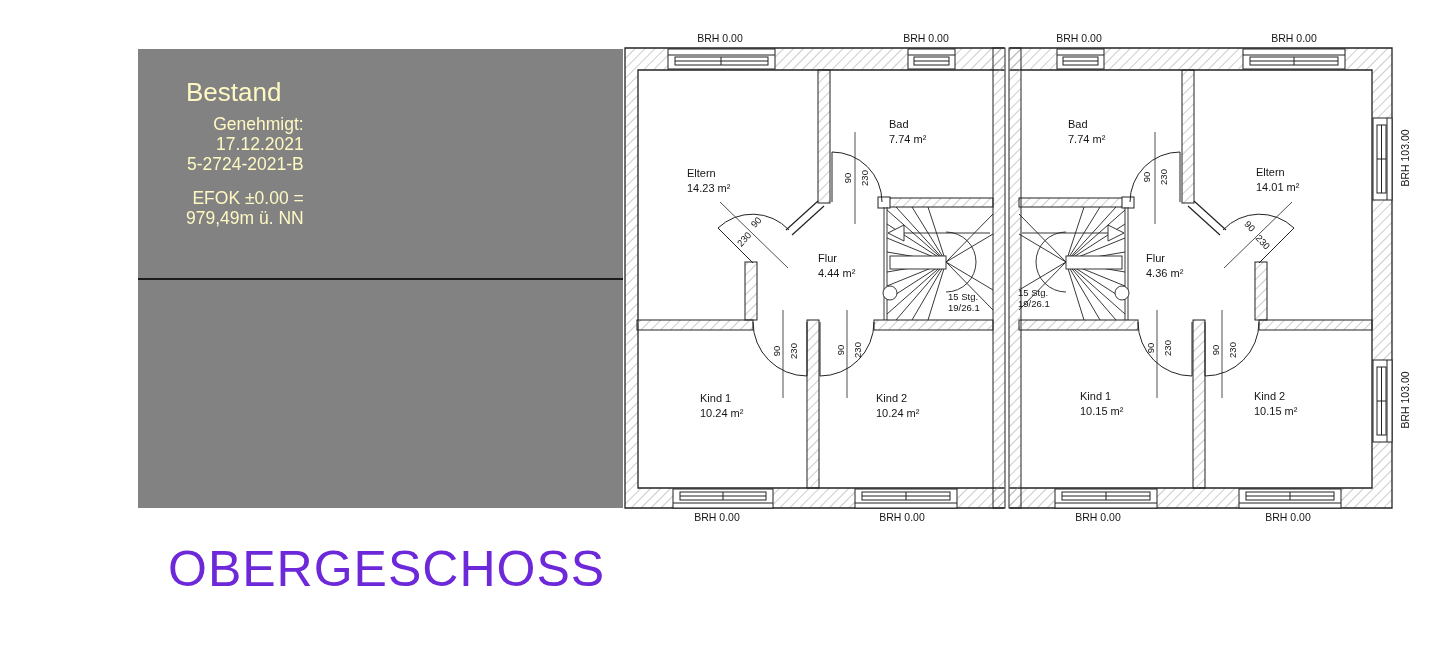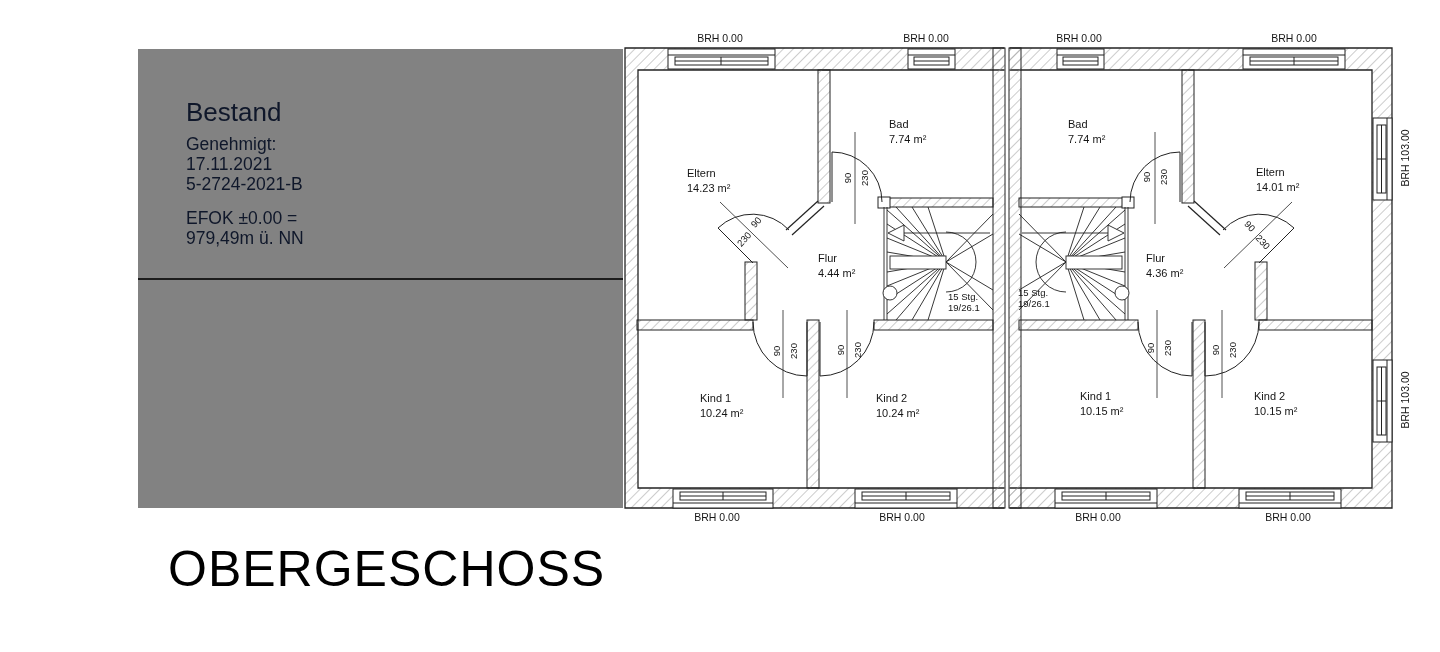--- a/index.html
+++ b/index.html
@@ -1,24 +1,24 @@
 <!DOCTYPE html>
 <html><head>
 <meta charset="utf-8">
 <style>
   html,body{margin:0;padding:0;background:#ffffff;}
   body{width:1440px;height:652px;position:relative;font-family:"Liberation Sans",sans-serif;color:#151515;overflow:hidden;}
   .abs{position:absolute;}
   #title-panel{left:138px;top:49px;width:485px;height:459px;background:#828282;}
   #panel-divider{left:0;top:229px;width:485px;border-top:2px solid #1c1c1c;height:0;}
-  #panel-text{left:48px;top:48px;color:#0f172a;}
+  #panel-text{left:48px;top:28px;color:#fef9c3;}
   .tb-title{font-size:26px;line-height:30px;margin:0 0 7px 0;}
-  .tb-line{font-size:17.5px;line-height:20px;margin:0;}
+  .tb-line{font-size:17.5px;line-height:20px;margin:0;text-align:right;}
   .tb-gap{height:14px;}
-  #floor-title{left:168px;top:540px;font-size:50px;letter-spacing:1px;color:#000000;}
+  #floor-title{left:168px;top:540px;font-size:50px;letter-spacing:1px;color:#6d28d9;}
   svg text{font-family:"Liberation Sans",sans-serif;fill:#151515;}
   .room-name{font-size:11px;}
   .room-area{font-size:11px;}
   .brh{font-size:10.5px;}
   .dim{font-size:9.5px;}
   .stair-txt{font-size:9.5px;}
 </style>
 </head>
 <body>
 
@@ -286,21 +286,21 @@
     <text class="stair-txt" x="1018" y="296">15 Stg.</text>
     <text class="stair-txt" x="1018" y="307">19/26.1</text>
   </g>
 </svg>
 
 <div id="title-panel" class="abs">
   <div id="panel-divider" class="abs"></div>
   <div id="panel-text" class="abs">
     <p class="tb-title">Bestand</p>
     <p class="tb-line">Genehmigt:</p>
-    <p class="tb-line">17.11.2021</p>
+    <p class="tb-line">17.12.2021</p>
     <p class="tb-line">5-2724-2021-B</p>
     <div class="tb-gap"></div>
     <p class="tb-line">EFOK ±0.00 =</p>
     <p class="tb-line">979,49m ü. NN</p>
   </div>
 </div>
 
 <div id="floor-title" class="abs">OBERGESCHOSS</div>
 
 </body></html>

